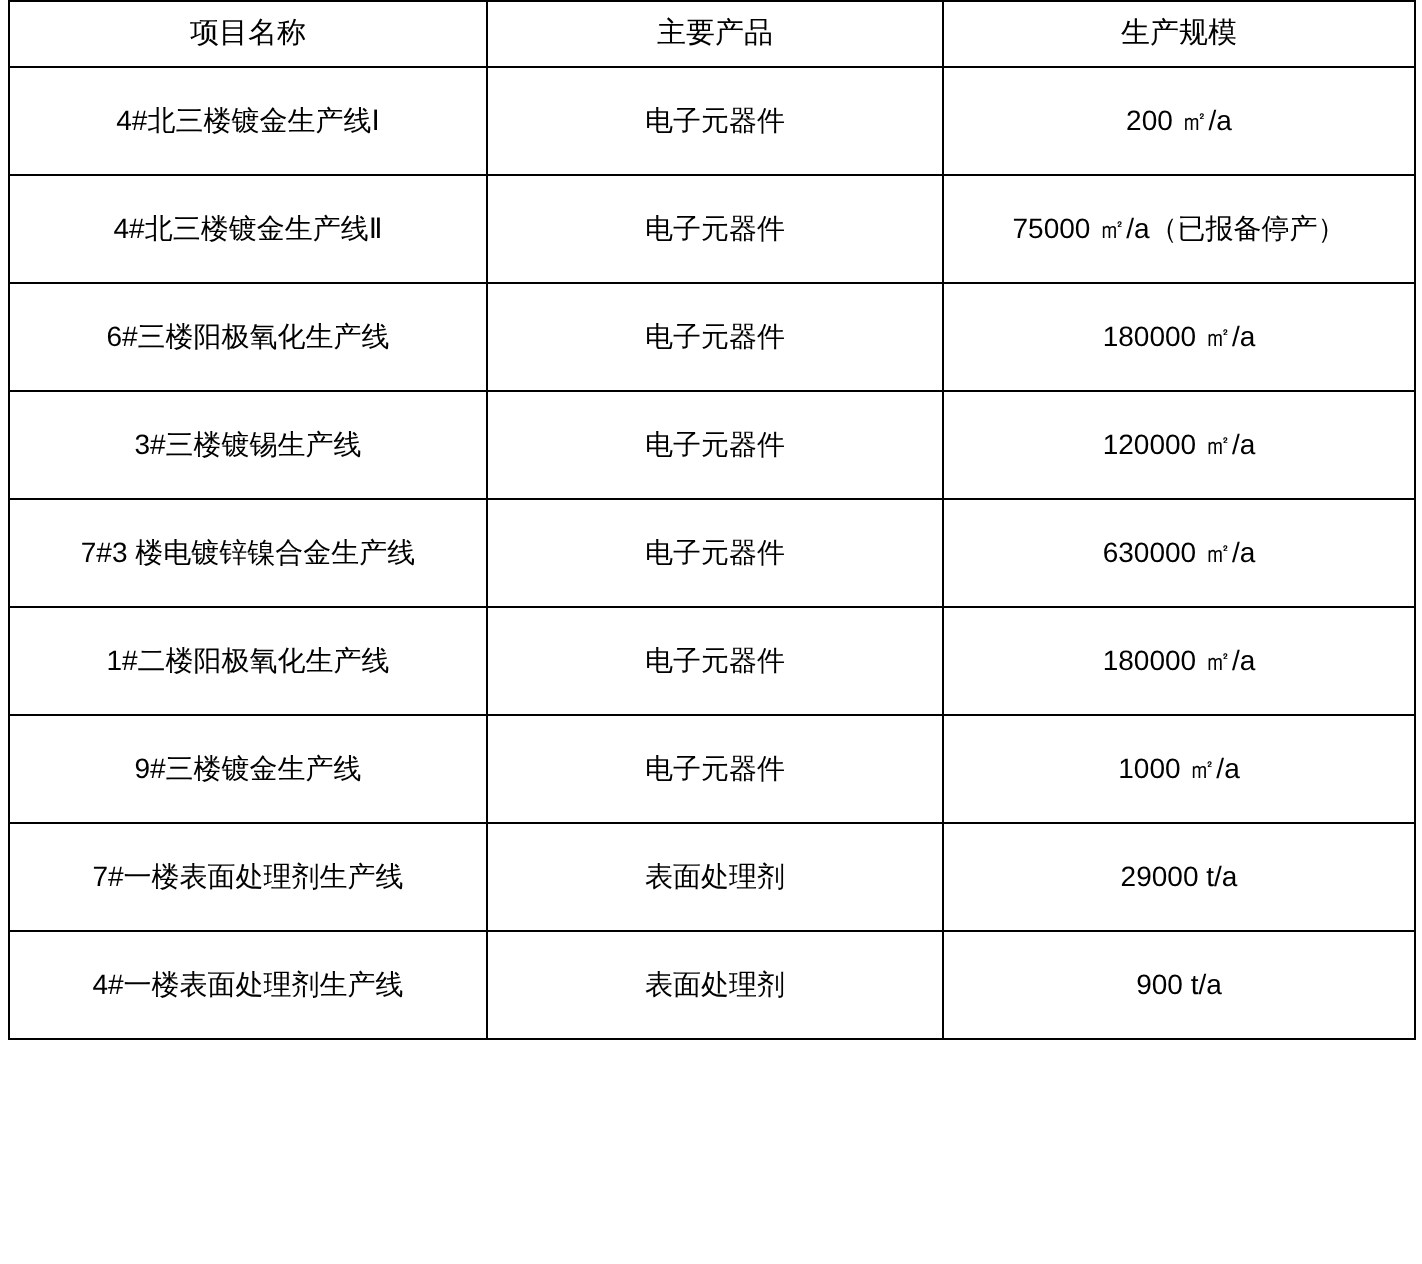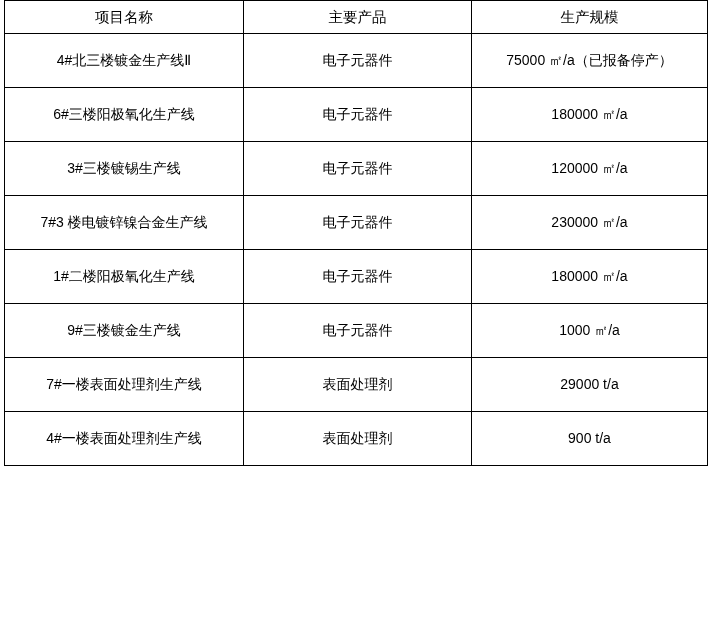--- a/index.html
+++ b/index.html
@@ -57,38 +57,43 @@
       <col class="c2">
       <col class="c3">
     </colgroup>
     <tbody>
       <tr class="header-row">
         <td>项目名称</td>
         <td>主要产品</td>
         <td>生产规模</td>
       </tr>
       <tr class="body-row">
+        <td>4#北三楼镀金生产线Ⅰ</td>
+        <td>电子元器件</td>
+        <td>200 ㎡/a</td>
+      </tr>
+      <tr class="body-row">
         <td>4#北三楼镀金生产线Ⅱ</td>
         <td>电子元器件</td>
         <td>75000 ㎡/a（已报备停产）</td>
       </tr>
       <tr class="body-row">
         <td>6#三楼阳极氧化生产线</td>
         <td>电子元器件</td>
         <td>180000 ㎡/a</td>
       </tr>
       <tr class="body-row">
         <td>3#三楼镀锡生产线</td>
         <td>电子元器件</td>
         <td>120000 ㎡/a</td>
       </tr>
       <tr class="body-row">
         <td>7#3 楼电镀锌镍合金生产线</td>
         <td>电子元器件</td>
-        <td>230000 ㎡/a</td>
+        <td>630000 ㎡/a</td>
       </tr>
       <tr class="body-row">
         <td>1#二楼阳极氧化生产线</td>
         <td>电子元器件</td>
         <td>180000 ㎡/a</td>
       </tr>
       <tr class="body-row">
         <td>9#三楼镀金生产线</td>
         <td>电子元器件</td>
         <td>1000 ㎡/a</td>

